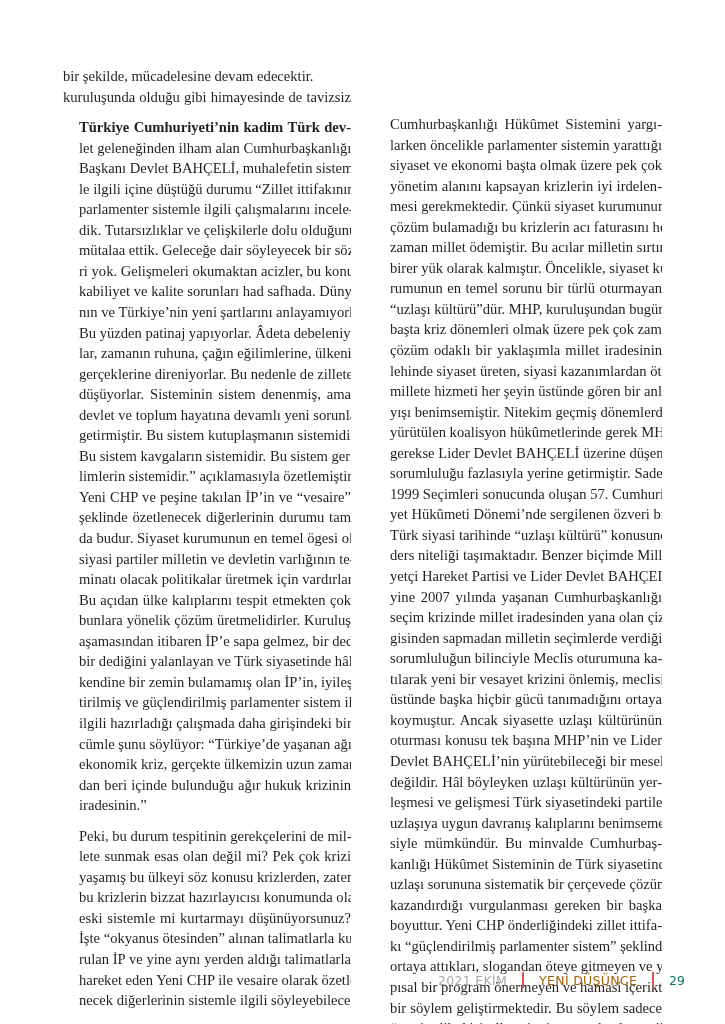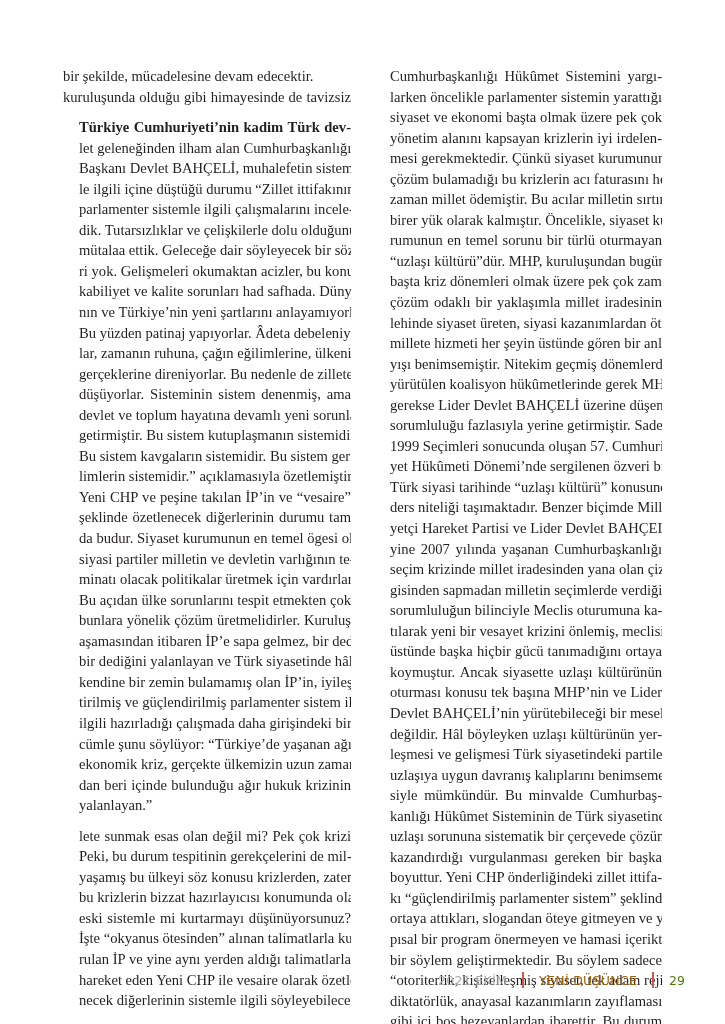--- a/index.html
+++ b/index.html
@@ -12,21 +12,21 @@
   .para { margin: 0; text-indent: 0; }
   .para.indent { text-indent: 16px; }
   .para + .para { margin-top: 10px; }
   .line { display: block; text-align: justify; text-align-last: justify; white-space: nowrap; overflow: hidden; }
   .line.last { text-align-last: left; }
   .footer { position: absolute; top: 972px; right: 40px; font-family: "DejaVu Sans", "Liberation Sans", sans-serif;
             font-size: 12.5px; display: flex; align-items: center; gap: 15px; }
   .footer .date { color: #a7a9ac; letter-spacing: 0.3px; }
   .footer .sep { display: inline-block; width: 2px; height: 16px; background: #d9534f; }
   .footer .mag { color: #a16207; letter-spacing: 0.3px; }
-  .footer .page { color: #4d7c0f; }
+  .footer .page { color: #0f766e; }
 </style>
 </head>
 <body>
 
 <div class="col col-left" id="left-col">
     <div class="para">
       <span class="line last">bir şekilde, mücadelesine devam edecektir.</span>
       <span class="line">kuruluşunda olduğu gibi himayesinde de tavizsiz</span>
     </div>
     <div class="para indent">
@@ -46,47 +46,47 @@
       <span class="line">düşüyorlar. Sisteminin sistem denenmiş, ama</span>
       <span class="line">devlet ve toplum hayatına devamlı yeni sorunlar</span>
       <span class="line">getirmiştir. Bu sistem kutuplaşmanın sistemidir.</span>
       <span class="line">Bu sistem kavgaların sistemidir. Bu sistem geri-</span>
       <span class="line">limlerin sistemidir.” açıklamasıyla özetlemiştir.</span>
       <span class="line">Yeni CHP ve peşine takılan İP’in ve “vesaire”</span>
       <span class="line">şeklinde özetlenecek diğerlerinin durumu tam</span>
       <span class="line">da budur. Siyaset kurumunun en temel ögesi olan</span>
       <span class="line">siyasi partiler milletin ve devletin varlığının te-</span>
       <span class="line">minatı olacak politikalar üretmek için vardırlar.</span>
-      <span class="line">Bu açıdan ülke sorunlarını tespit etmekten çok</span>
+      <span class="line">Bu açıdan ülke kalıplarını tespit etmekten çok</span>
       <span class="line">bunlara yönelik çözüm üretmelidirler. Kuruluş</span>
       <span class="line">aşamasından itibaren İP’e sapa gelmez, bir dediği</span>
       <span class="line">bir dediğini yalanlayan ve Türk siyasetinde hâlâ</span>
       <span class="line">kendine bir zemin bulamamış olan İP’in, iyileş-</span>
       <span class="line">tirilmiş ve güçlendirilmiş parlamenter sistem ile</span>
       <span class="line">ilgili hazırladığı çalışmada daha girişindeki bir</span>
       <span class="line">cümle şunu söylüyor: “Türkiye’de yaşanan ağır</span>
       <span class="line">ekonomik kriz, gerçekte ülkemizin uzun zaman-</span>
       <span class="line">dan beri içinde bulunduğu ağır hukuk krizinin</span>
-      <span class="line last">yalanlayan.”</span>
+      <span class="line last">iradesinin.”</span>
     </div>
     <div class="para indent">
+      <span class="line" style="text-indent: 16px;">Peki, bu durum tespitinin gerekçelerini de mil-</span>
       <span class="line">lete sunmak esas olan değil mi? Pek çok krizi</span>
-      <span class="line" style="text-indent: 16px;">Peki, bu durum tespitinin gerekçelerini de mil-</span>
       <span class="line">yaşamış bu ülkeyi söz konusu krizlerden, zaten</span>
       <span class="line">bu krizlerin bizzat hazırlayıcısı konumunda olan</span>
       <span class="line">eski sistemle mi kurtarmayı düşünüyorsunuz?</span>
       <span class="line">İşte “okyanus ötesinden” alınan talimatlarla ku-</span>
       <span class="line">rulan İP ve yine aynı yerden aldığı talimatlarla</span>
       <span class="line">hareket eden Yeni CHP ile vesaire olarak özetle-</span>
       <span class="line">necek diğerlerinin sistemle ilgili söyleyebilecek-</span>
     </div>
   </div>
 <div class="col col-right" id="right-col">
     <div class="para indent">
-      <span class="line" style="text-indent: 16px;">Cumhurbaşkanlığı Hükûmet Sistemini yargı-</span>
+      <span class="line" style="text-indent: 16px; margin-top: 48px;">Cumhurbaşkanlığı Hükûmet Sistemini yargı-</span>
       <span class="line">larken öncelikle parlamenter sistemin yarattığı</span>
       <span class="line">siyaset ve ekonomi başta olmak üzere pek çok</span>
       <span class="line">yönetim alanını kapsayan krizlerin iyi irdelen-</span>
       <span class="line">mesi gerekmektedir. Çünkü siyaset kurumunun</span>
       <span class="line">çözüm bulamadığı bu krizlerin acı faturasını her</span>
       <span class="line">zaman millet ödemiştir. Bu acılar milletin sırtına</span>
       <span class="line">birer yük olarak kalmıştır. Öncelikle, siyaset ku-</span>
       <span class="line">rumunun en temel sorunu bir türlü oturmayan</span>
       <span class="line">“uzlaşı kültürü”dür.  MHP, kuruluşundan bugüne</span>
       <span class="line">başta kriz dönemleri olmak üzere pek çok zaman</span>

